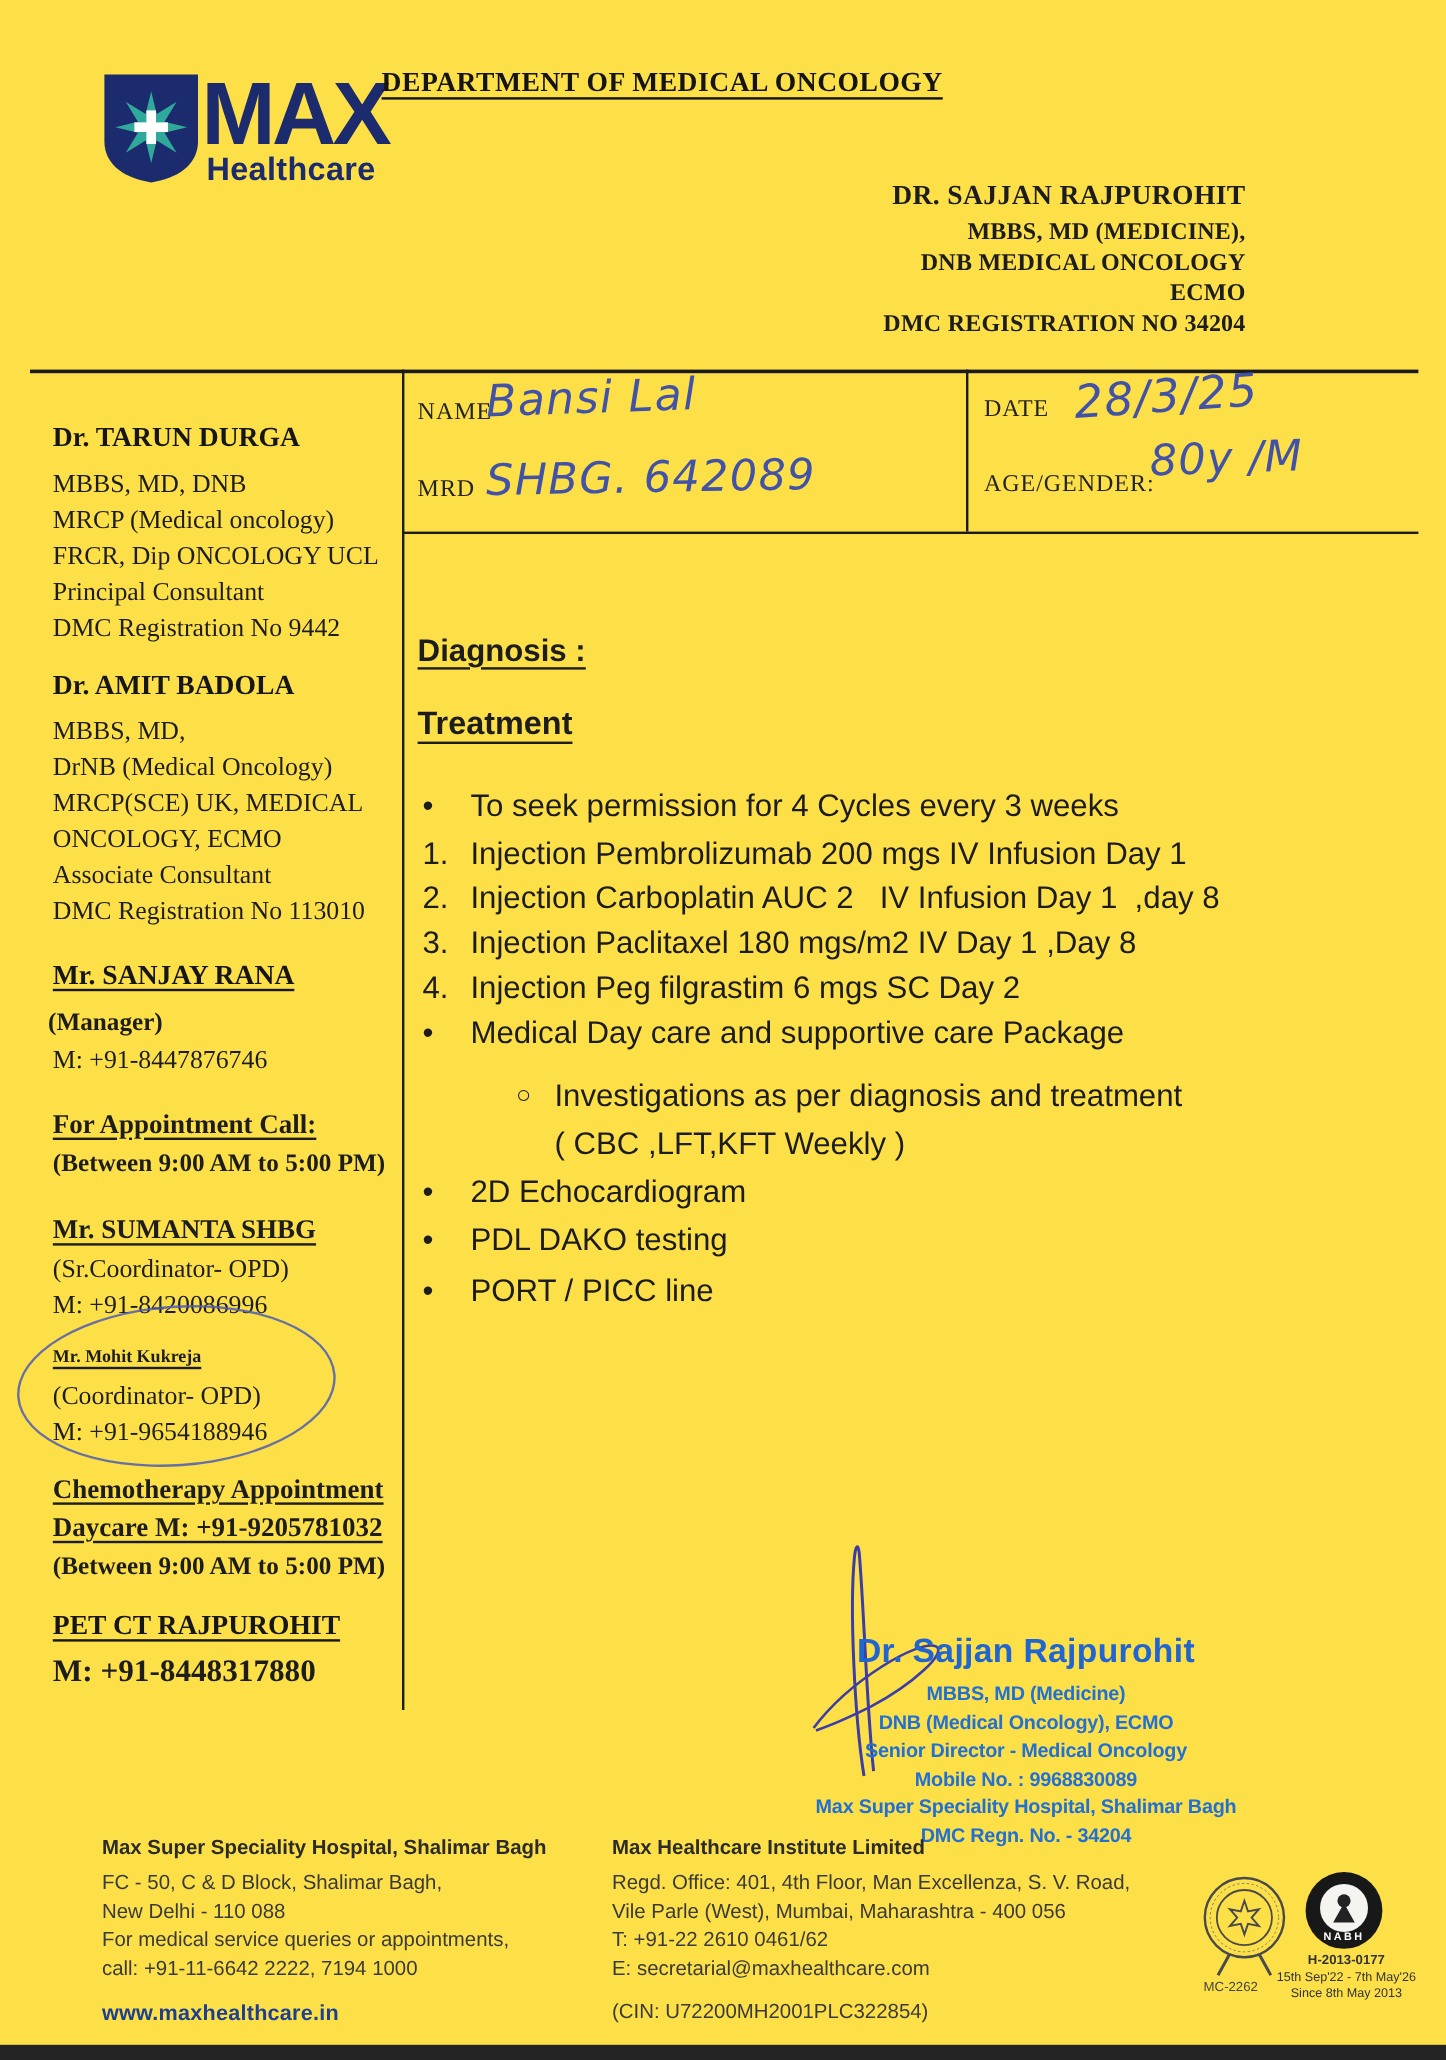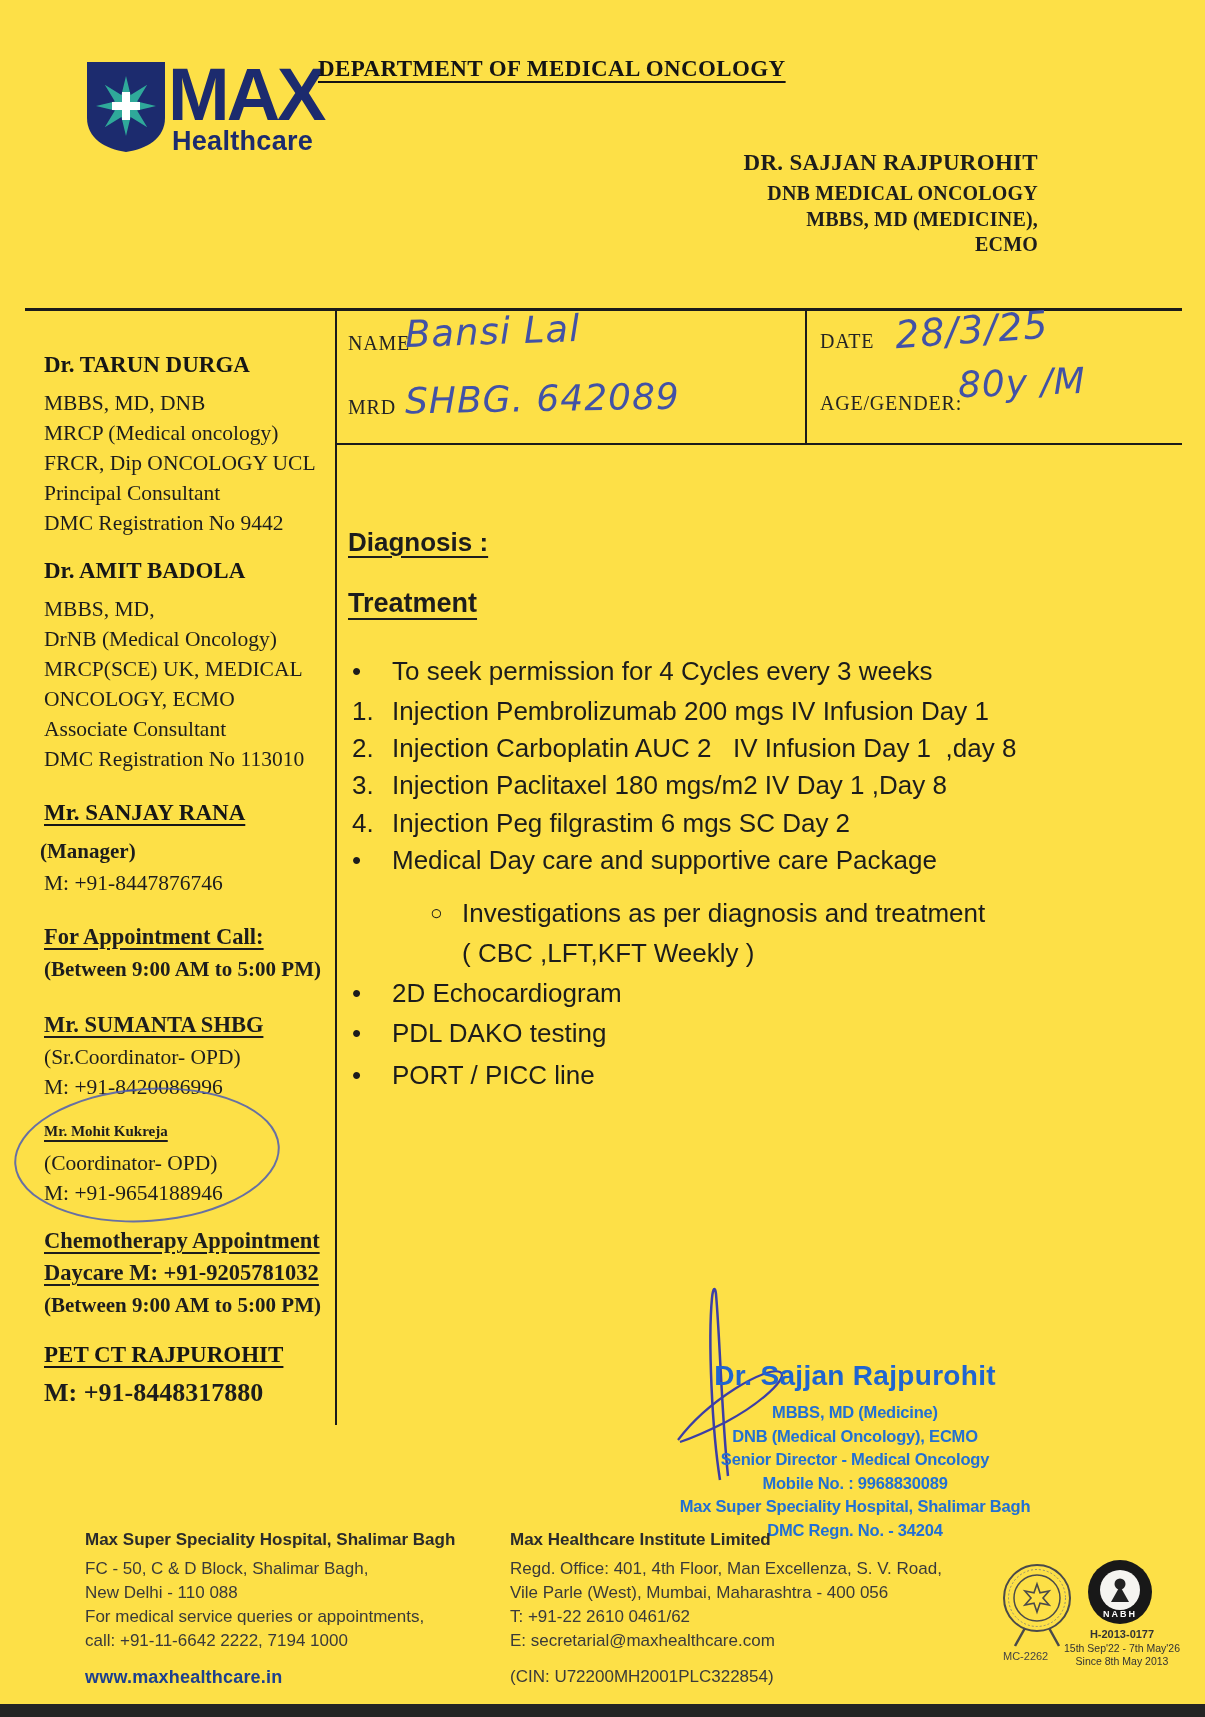--- a/index.html
+++ b/index.html
@@ -78,23 +78,24 @@
       <rect x="37" y="32" width="8" height="28" fill="#ffffff"></rect>
       <rect x="27" y="42" width="28" height="8" fill="#ffffff"></rect>
     </svg>
   </div>
   <div class="abs logo-max">MAX</div>
   <div class="abs logo-hc">Healthcare</div>
   <div class="abs dept-title">DEPARTMENT OF MEDICAL ONCOLOGY</div>
 
   <div class="abs consultant">
     <div class="c-name">DR. SAJJAN RAJPUROHIT</div>
+    <div class="c-line">MBBS, MD (MEDICINE),</div>
     <div class="c-line">DNB MEDICAL ONCOLOGY</div>
-    <div class="c-line">MBBS, MD (MEDICINE),</div>
     <div class="c-line">ECMO</div>
+    <div class="c-line">DMC REGISTRATION NO 34204</div>
   </div>
 
   <div class="abs rule-top"></div>
   <div class="abs vline-main"></div>
   <div class="abs vline-patient"></div>
   <div class="abs hline-patient"></div>
 
   <div class="abs p-label" style="left:348px;top:332px;">NAME</div>
   <div class="abs hw" style="left:405px;top:310px;font-size:37px;transform:rotate(-2deg);">Bansi Lal</div>
   <div class="abs p-label" style="left:348px;top:396px;">MRD</div>

